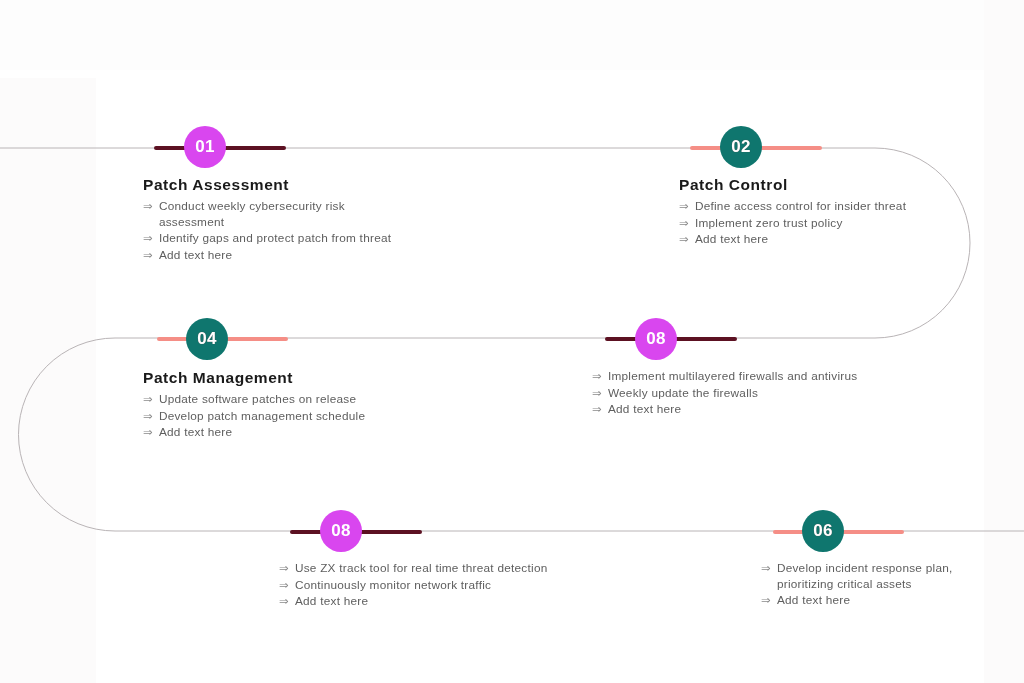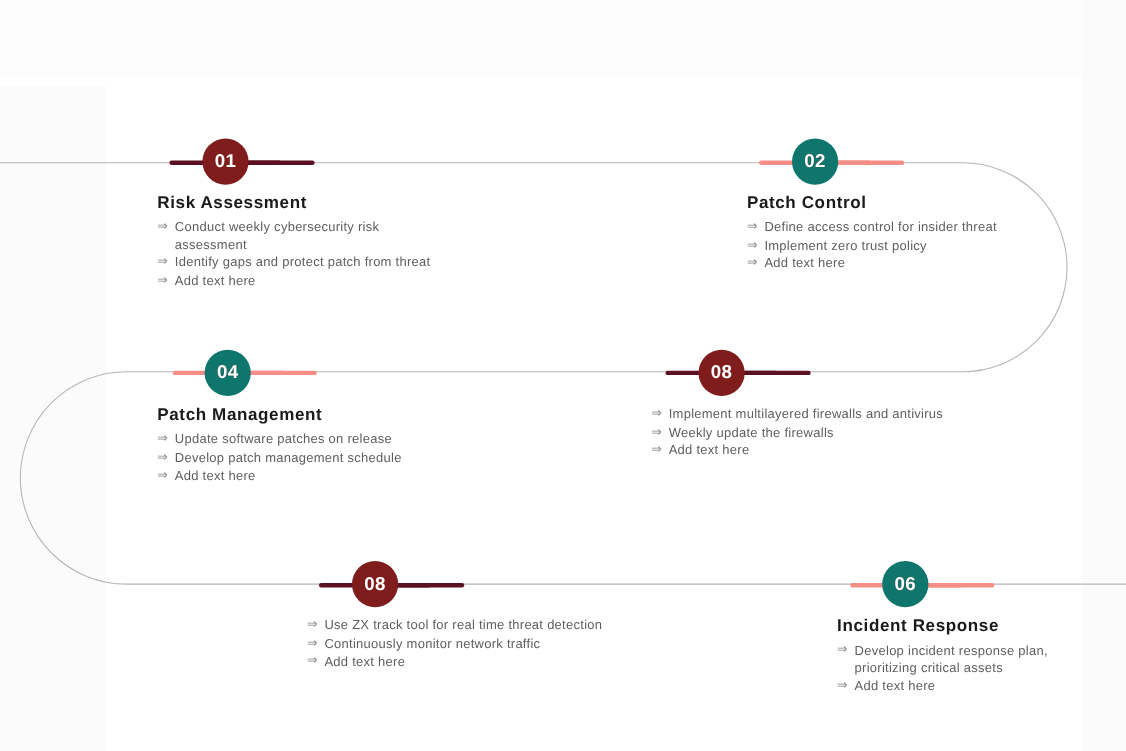--- a/index.html
+++ b/index.html
@@ -55,21 +55,21 @@
     border-radius: 50%;
     display: flex;
     align-items: center;
     justify-content: center;
     font-size: 17px;
     font-weight: bold;
     letter-spacing: .3px;
     color: #ffffff;
     z-index: 4;
   }
-  .badge.dark  { background: #7f1d1d; }
+  .badge.dark  { background: #d946ef; }
   .badge.coral { background: #0f766e; text-shadow: 0 0 1px rgba(150,40,40,.55); }
 
   
   .block { position: absolute; z-index: 3; }
   .block h3 {
     font-size: 15.5px;
     font-weight: bold;
     color: #1a1a1a;
     letter-spacing: .55px;
     margin-bottom: 5px;
@@ -113,21 +113,21 @@
 
   <div class="seg dark" style="left:154px; top:146px; width:102px;"></div>
   <div class="badge dark" style="left:184px; top:126px;">01</div>
   <div class="seg dark" style="left:184px; top:146px; width:102px;"></div>
 
   <div class="seg coral" style="left:690px; top:146px; width:102px;"></div>
   <div class="badge coral" style="left:720px; top:126px;">02</div>
   <div class="seg coral" style="left:720px; top:146px; width:102px;"></div>
 
   <div class="block" style="left:143px; top:176px; width:260px;">
-    <h3>Risk Assessment</h3>
+    <h3>Patch Assessment</h3>
     <ul>
       <li>
           <span class="arrow">⇒</span>
           <span class="txt">Conduct weekly cybersecurity risk assessment</span>
         </li>
       <li>
           <span class="arrow">⇒</span>
           <span class="txt">Identify gaps and protect patch from threat</span>
         </li>
       <li>
@@ -217,21 +217,20 @@
           <span class="txt">Continuously  monitor network  traffic</span>
         </li>
       <li>
           <span class="arrow">⇒</span>
           <span class="txt">Add text here</span>
         </li>
     </ul>
   </div>
 
   <div class="block" style="left:761px; top:561px; width:228px;">
-    <h3>Incident Response</h3>
     <ul>
       <li>
           <span class="arrow">⇒</span>
           <span class="txt">Develop  incident response plan, prioritizing critical assets</span>
         </li>
       <li>
           <span class="arrow">⇒</span>
           <span class="txt">Add text here</span>
         </li>
     </ul>

